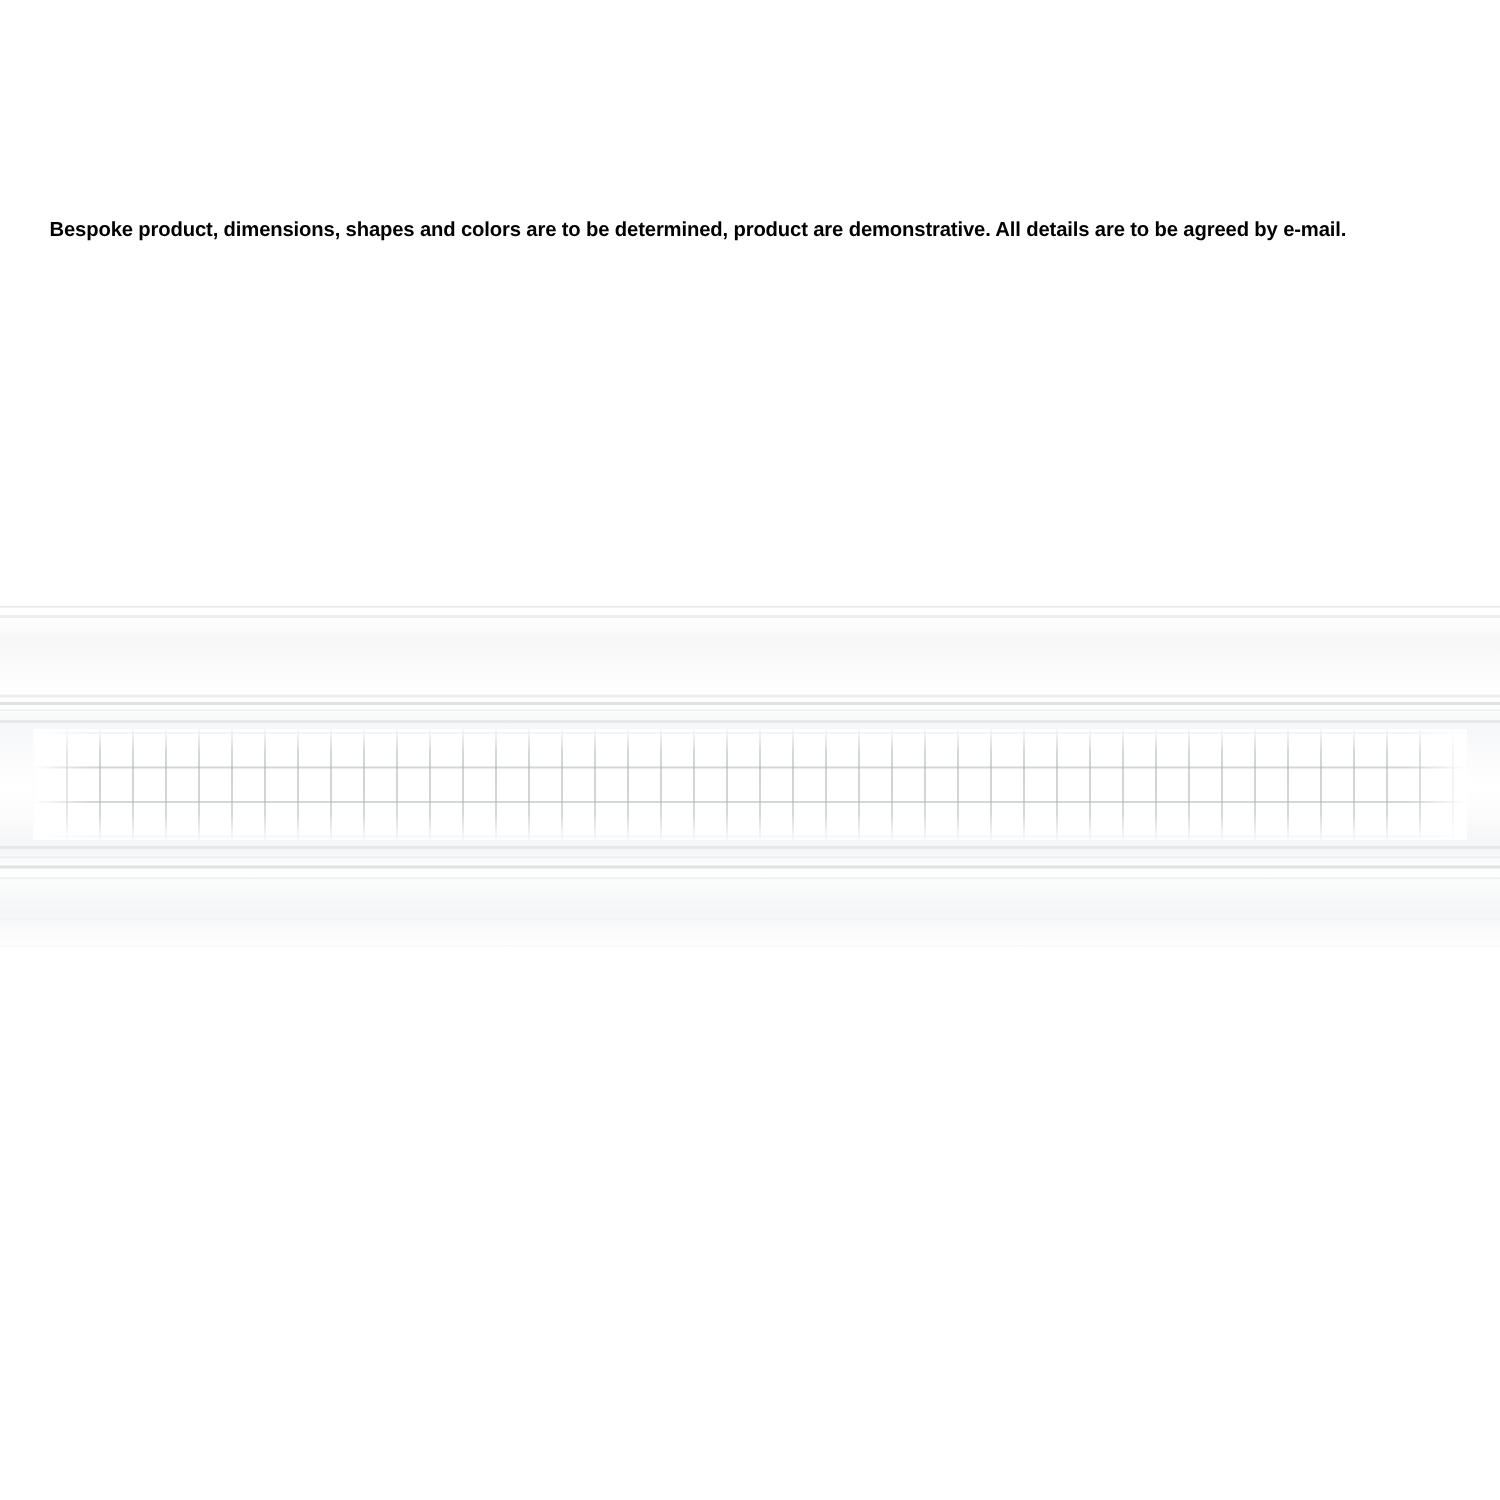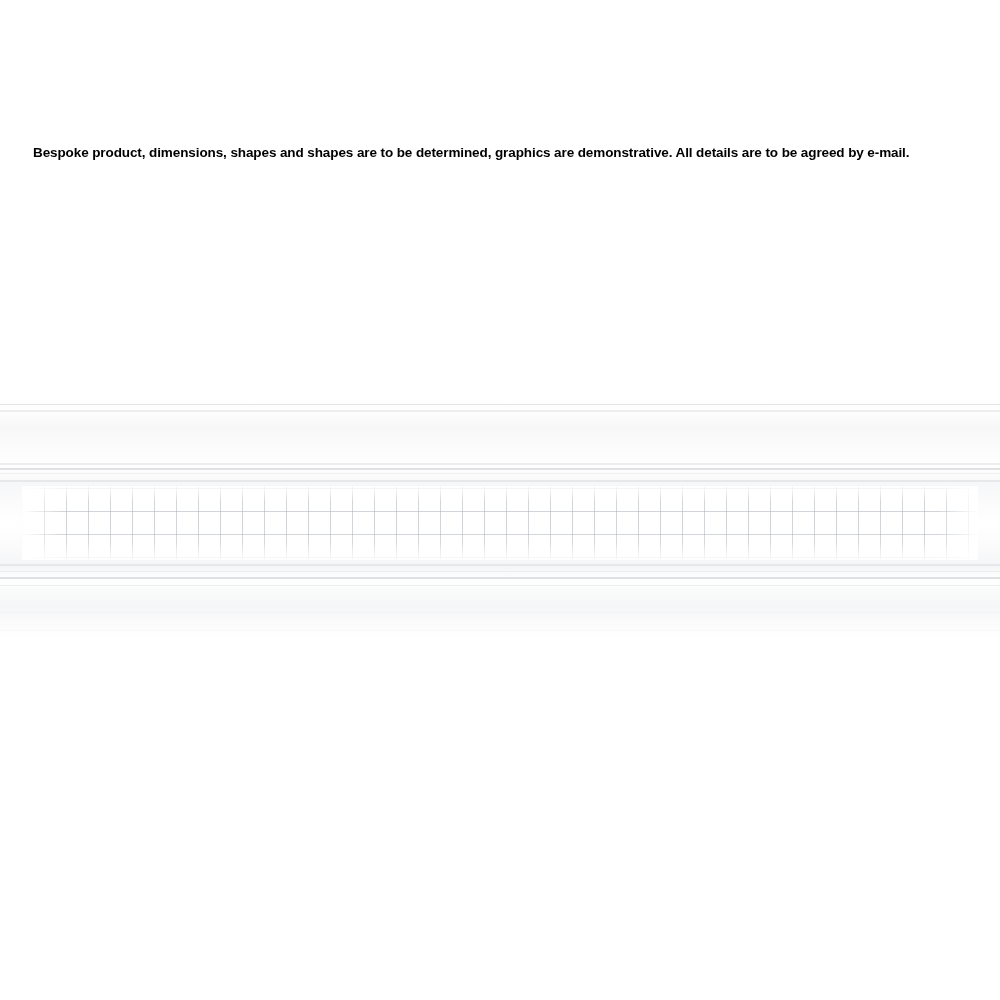--- a/index.html
+++ b/index.html
@@ -151,21 +151,21 @@
         #fbfbfc 72%,
         #ffffff 100%);
   }
   .lower-line-a { top: 205px; background: #eceef0; height: 1px; }
   .lower-line-b { top: 232px; background: #f3f4f5; height: 1px; }
   .lower-line-c { top: 250px; background: #f7f8f8; height: 1px; }
 </style>
 </head>
 <body>
 
-<p class="note">Bespoke product, dimensions, shapes and shapes are to be determined, graphics are demonstrative. All details are to be agreed by e-mail.</p>
+<p class="note">Bespoke product, dimensions, shapes and colors are to be determined, product are demonstrative. All details are to be agreed by e-mail.</p>
 
 <div class="product-stage">
 
   <div class="panel-upper"></div>
   <div class="edge-line thin hairline-a"></div>
   <div class="edge-line soft hairline-b"></div>
   <div class="edge-line soft hairline-c"></div>
 
   <div class="grille-frame">
     <div class="frame-rail r1"></div>

